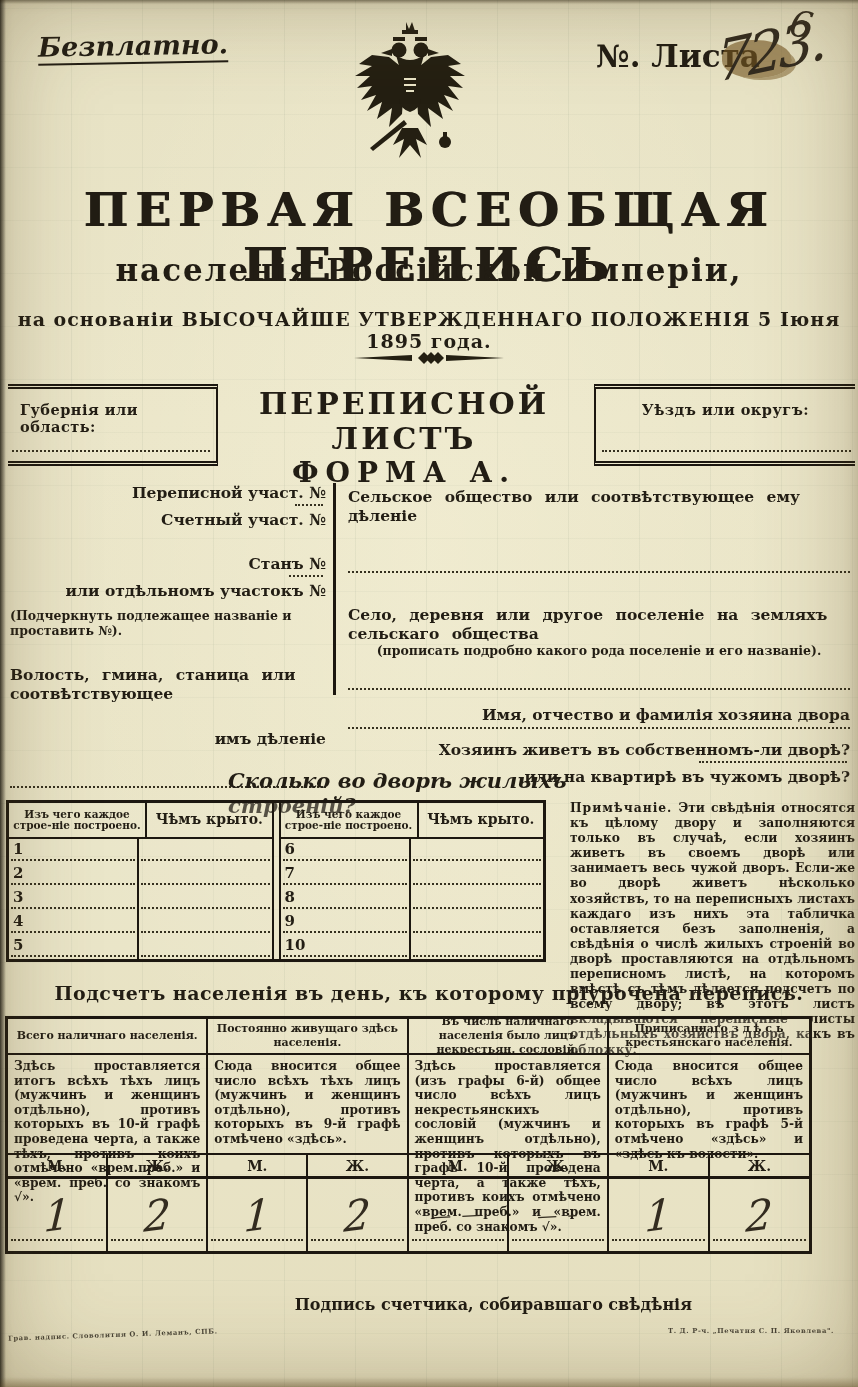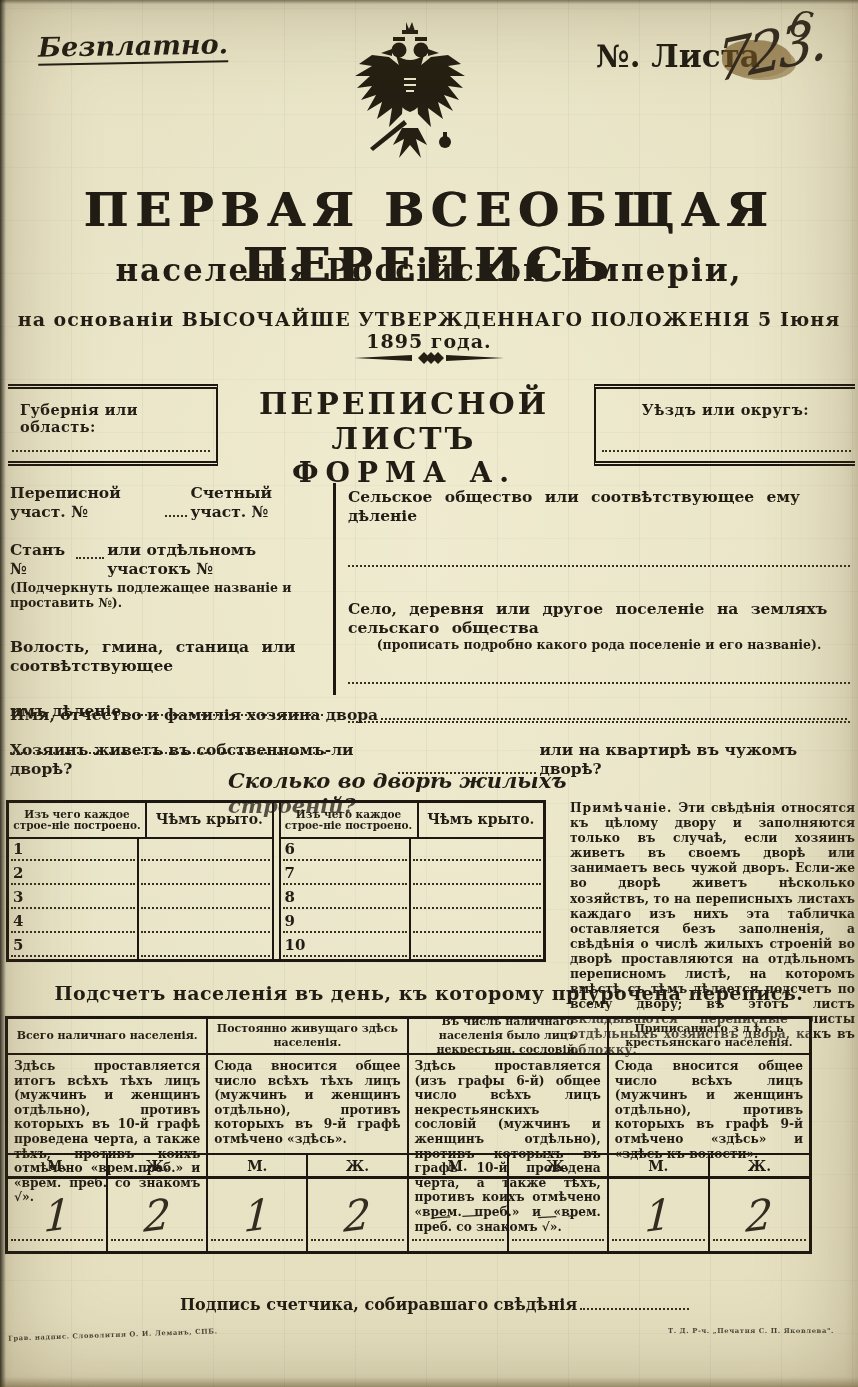--- a/index.html
+++ b/index.html
@@ -21,21 +21,21 @@
       repeating-linear-gradient(0deg, rgba(110,130,108,.055) 0 1px, transparent 1px 53px); }
   .vignette { position:absolute; inset:0; pointer-events:none;
     box-shadow: inset 0 0 95px rgba(92,72,34,.35), inset 0 0 14px rgba(70,52,22,.22); }
   .edge-l { position:absolute; left:0; top:0; width:6px; height:100%; pointer-events:none;
     background:linear-gradient(90deg, rgba(18,14,6,.75), rgba(18,14,6,0)); }
   .edge-b { position:absolute; left:0; bottom:0; width:100%; height:10px; pointer-events:none;
     background:linear-gradient(0deg, rgba(90,70,30,.35), rgba(90,70,30,0)); }
   .edge-t { position:absolute; left:0; top:0; width:100%; height:4px; pointer-events:none;
     background:linear-gradient(180deg, rgba(40,32,14,.45), rgba(40,32,14,0)); }
 
-  .rowline { display:flex; align-items:flex-end; font-weight:bold; }
+  .rowline { display:flex; align-items:flex-end; font-weight:bold;flex-direction:column; }
   .dots { border-bottom:2px dotted #35301f; height:2px; margin:0 3px 4px 3px; }
   .grow { flex:1; }
   .dotline { border-bottom:2px dotted #35301f; height:2px; }
 
   
   .free { font-style:italic; font-weight:bold; font-size:27px; border-bottom:2px solid #221d14;
           padding-bottom:1px; transform:rotate(-1deg); }
   .sheetno { font-size:31px; }
   .hw { font-style:italic; color:#322b1f; }
   .scrawl { font-size:56px; transform:rotate(-12deg) skewX(-12deg); letter-spacing:-4px; }
@@ -178,21 +178,21 @@
 
   <div class="abs vdiv" style="left:333px; top:483px; height:212px;"></div>
 
   <div class="abs loc" style="left:10px; top:483px; width:316px;">
     <div class="rowline">
       <span>Переписной участ. №</span>
       <span class="dots" style="width:28px;"></span>
       <span>Счетный участ. №</span>
       <span class="dots grow"></span>
     </div>
-    <div class="rowline" style="margin-top:19px;align-items:center;">
+    <div class="rowline" style="margin-top:19px;">
       <span>Станъ №</span>
       <span class="dots" style="width:34px;"></span>
       <span>или отдѣльномъ участокъ №</span>
       <span class="dots grow"></span>
     </div>
     <div class="small-note" style="margin-top:2px;">(Подчеркнуть подлежащее названіе и проставить №).</div>
     <div class="b spread" style="margin-top:27px;">Волость, гмина, станица или соотвѣтствующее</div>
     <div class="rowline" style="margin-top:26px;">
       <span>имъ дѣленіе</span>
       <span class="dots grow"></span>
@@ -313,21 +313,21 @@
   <div class="abs ctable" style="left:5px; top:1016px; width:801px;">
 
     <div class="cth">Всего наличнаго населенія.</div>
     <div class="cth">Постоянно живущаго здѣсь населенія.</div>
     <div class="cth">Въ числѣ наличнаго населенія было лицъ некрестьян. сословій.</div>
     <div class="cth lastcol">Приписаннаго з д ѣ с ь кресть­янскаго населенія.</div>
 
     <div class="cdesc">Здѣсь проставляется итогъ всѣхъ тѣхъ лицъ (мужчинъ и женщинъ отдѣльно), противъ которыхъ въ 10-й графѣ проведена черта, а также тѣхъ, противъ коихъ отмѣчено «врем.преб.» и «врем. преб. со знакомъ √».</div>
     <div class="cdesc">Сюда вносится общее число всѣхъ тѣхъ лицъ (мужчинъ и женщинъ отдѣльно), противъ которыхъ въ 9-й графѣ отмѣчено «здѣсь».</div>
     <div class="cdesc">Здѣсь проставляется (изъ графы 6-й) общее число всѣхъ лицъ некрестьянскихъ сословій (мужчинъ и женщинъ отдѣльно), противъ которыхъ въ графѣ 10-й проведена черта, а также тѣхъ, противъ коихъ отмѣчено «врем. преб.» и «врем. преб. со знакомъ √».</div>
-    <div class="cdesc lastcol">Сюда вносится общее число всѣхъ лицъ (мужчинъ и женщинъ отдѣльно), противъ которыхъ въ графѣ 9-й отмѣчено «здѣсь» и «здѣсь къ волости».</div>
+    <div class="cdesc lastcol">Сюда вносится общее число всѣхъ лицъ (мужчинъ и женщинъ отдѣльно), противъ которыхъ въ графѣ 5-й отмѣчено «здѣсь» и «здѣсь къ волости».</div>
 
     <div class="cmf cmfpair">
       <div class="cmfcell first">М.</div>
       <div class="cmfcell">Ж.</div>
     </div>
     <div class="cmf cmfpair">
       <div class="cmfcell first">М.</div>
       <div class="cmfcell">Ж.</div>
     </div>
     <div class="cmf cmfpair">

